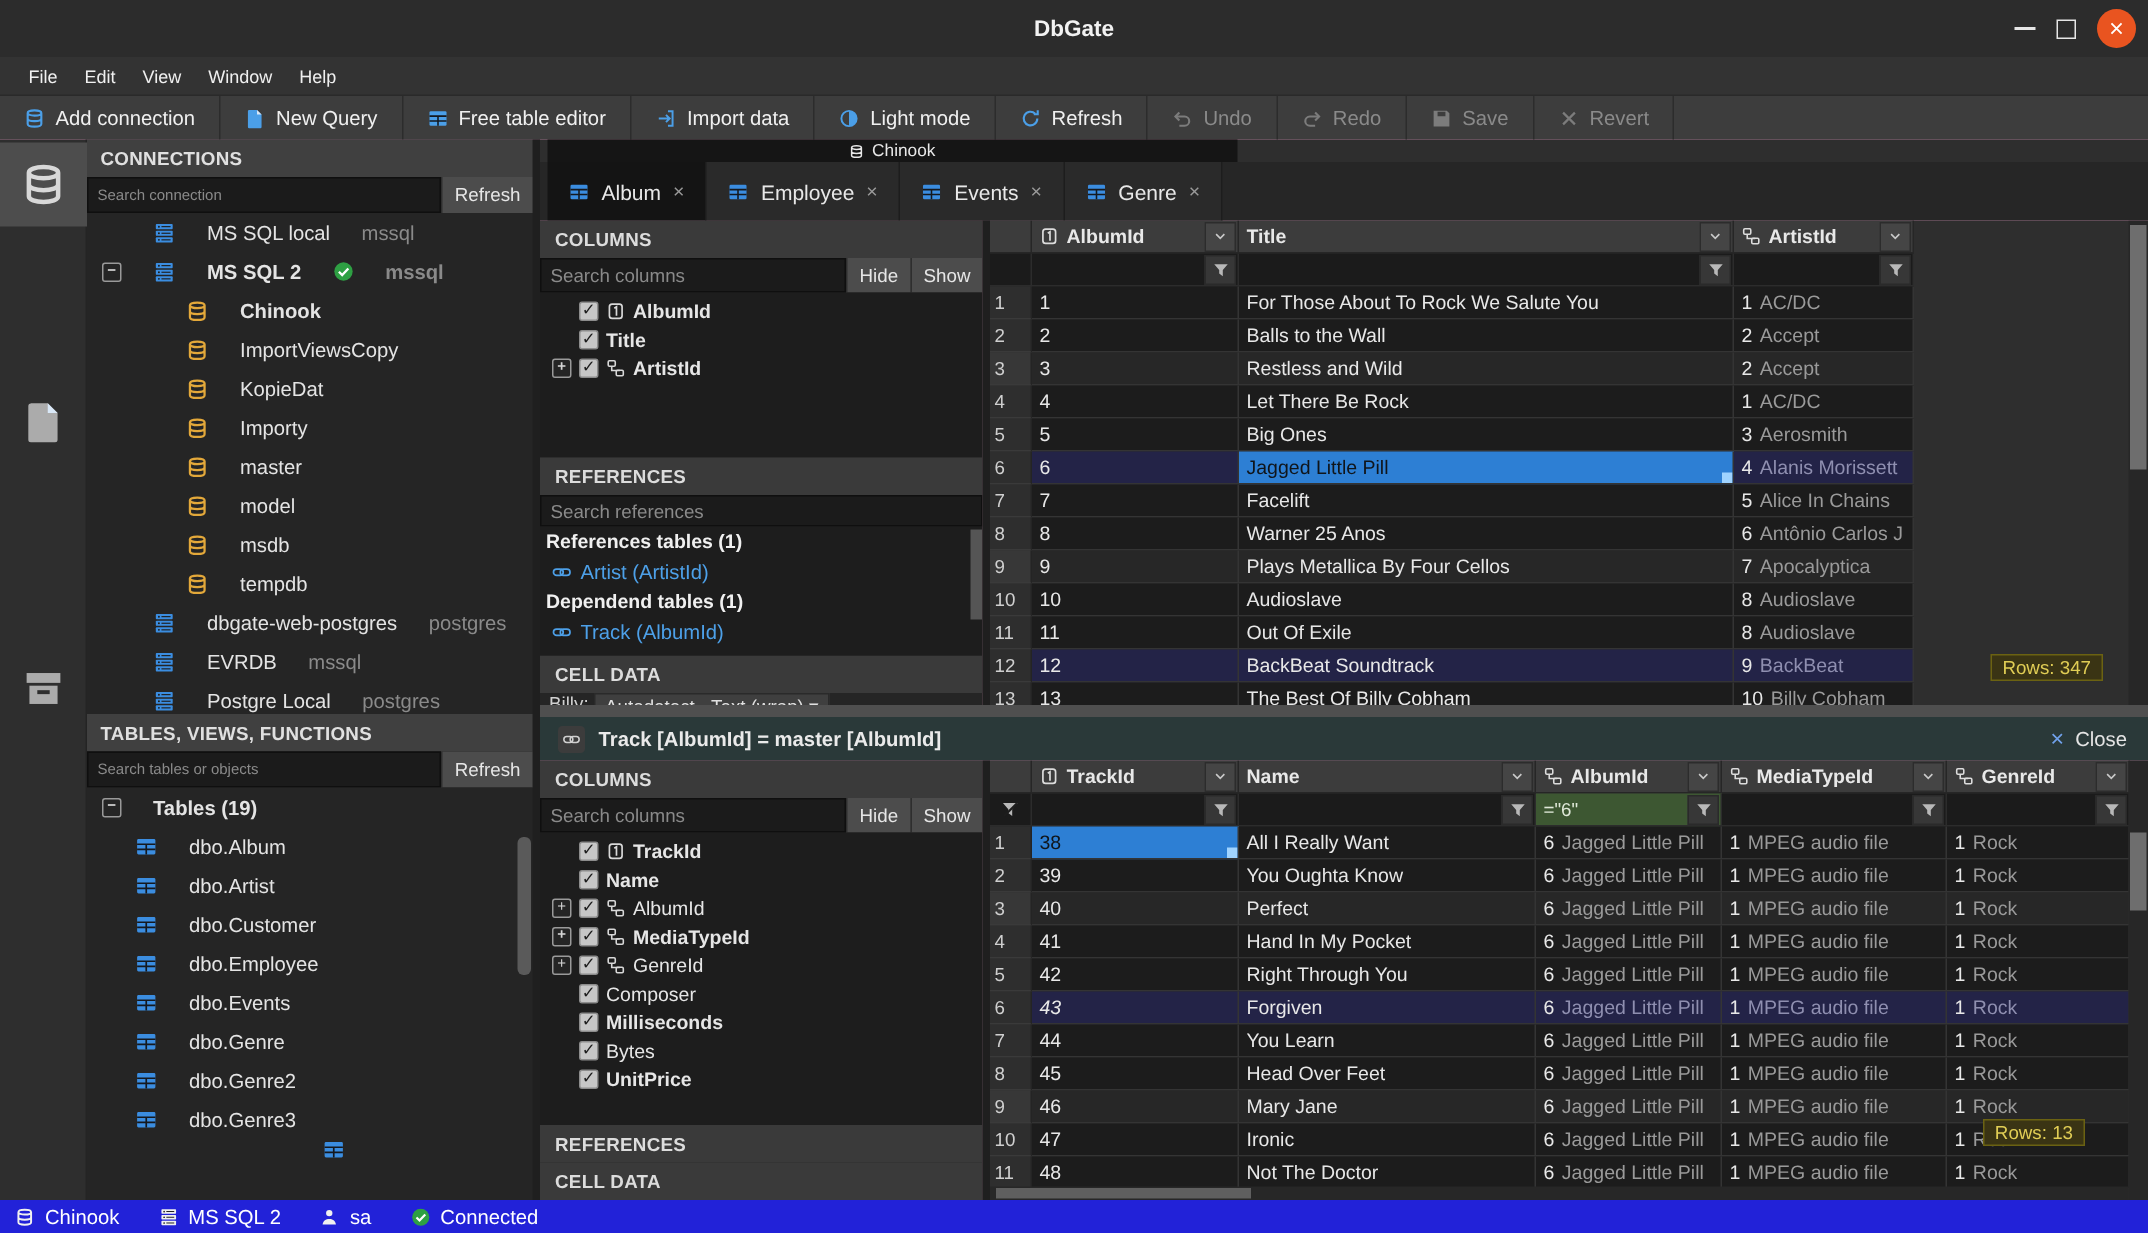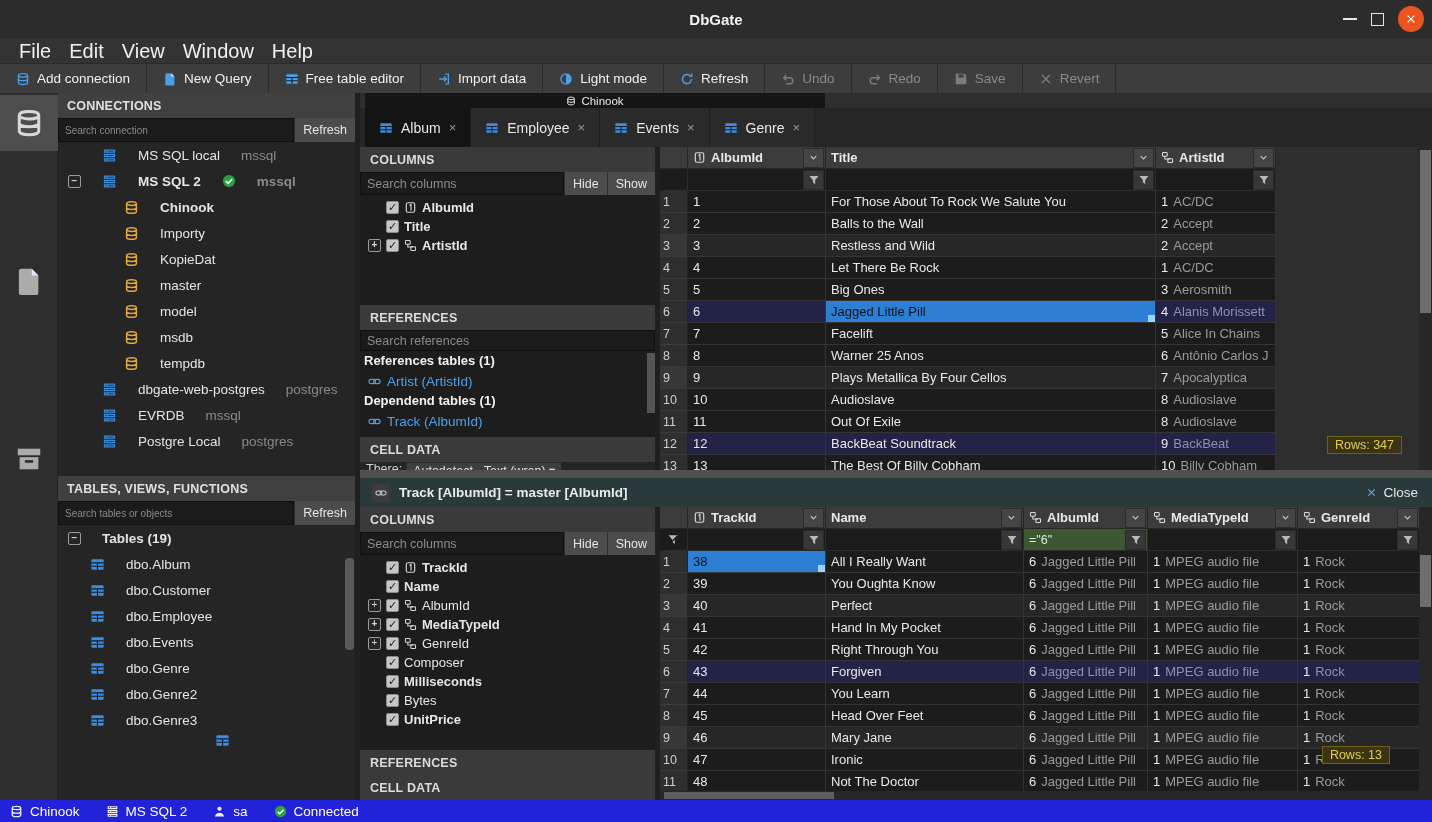--- a/index.html
+++ b/index.html
@@ -11,21 +11,21 @@
   
   .titlebar { position:relative; height:38px; background:#2c2c2c; display:flex; align-items:center; justify-content:center; flex:none; }
   .titlebar .title { font-weight:bold; font-size:15px; color:#f2f2f2; }
   .win-controls { position:absolute; right:8px; top:0; height:38px; display:flex; align-items:center; gap:14px; }
   .wc-min { width:14px; height:2px; background:#e6e6e6; }
   .wc-max { width:13px; height:13px; border:1.5px solid #e6e6e6; }
   .wc-close { width:26px; height:26px; border-radius:50%; background:#e95420; display:flex; align-items:center; justify-content:center; color:#fff; }
 
   
   .menubar { height:26px; background:#333333; display:flex; align-items:center; padding-left:10px; flex:none; border-bottom:1px solid #2a2a2a; }
-  .menubar .menu-item { padding:0 9px; font-size:20px; color:#f0f0f0; height:26px; line-height:26px; }
+  .menubar .menu-item { padding:0 9px; font-size:12px; color:#f0f0f0; height:26px; line-height:26px; }
   .toolbar { height:29px; background:#3d3d3d; display:flex; flex:none; }
   .tb-btn { display:flex; align-items:center; gap:7px; padding:0 16px; border-right:1px solid #2c2c2c; font-size:13.5px; color:#f0f0f0; white-space:nowrap; }
   .tb-btn .ic { color:#4b9fe8; }
   .tb-btn.disabled { color:#8a8a8a; }
   .tb-btn.disabled .ic { color:#7c7c7c; }
 
   
   .main { flex:1; display:flex; min-height:0; }
   .iconstrip { width:58px; background:#2e2e2e; border-right:1px solid #242424; position:relative; flex:none; }
   .strip-item { position:absolute; left:0; width:58px; height:56px; display:flex; align-items:center; justify-content:center; color:#ababab; }
@@ -349,28 +349,35 @@
             <svg class="ic" width="15" height="15" style="color: rgb(227, 168, 58);">
               <use href="#i-db"></use>
             </svg>
             <span>Chinook</span>
           </div>
           <div class="tree-item" style="padding-left: 32px;">
             <span class="exp-sp"></span>
             <svg class="ic" width="15" height="15" style="color: rgb(227, 168, 58);">
               <use href="#i-db"></use>
             </svg>
-            <span>Importy</span>
+            <span>ImportViewsCopy</span>
           </div>
           <div class="tree-item" style="padding-left: 32px;">
             <span class="exp-sp"></span>
             <svg class="ic" width="15" height="15" style="color: rgb(227, 168, 58);">
               <use href="#i-db"></use>
             </svg>
             <span>KopieDat</span>
+          </div>
+          <div class="tree-item" style="padding-left: 32px;">
+            <span class="exp-sp"></span>
+            <svg class="ic" width="15" height="15" style="color: rgb(227, 168, 58);">
+              <use href="#i-db"></use>
+            </svg>
+            <span>Importy</span>
           </div>
           <div class="tree-item" style="padding-left: 32px;">
             <span class="exp-sp"></span>
             <svg class="ic" width="15" height="15" style="color: rgb(227, 168, 58);">
               <use href="#i-db"></use>
             </svg>
             <span>master</span>
           </div>
           <div class="tree-item" style="padding-left: 32px;">
             <span class="exp-sp"></span>
@@ -426,20 +433,26 @@
       <div class="tree" id="tables-tree">
           <div class="tree-item bold" style="padding-left: 10px;">
             <span class="exp">−</span>
             <span>Tables (19)</span>
           </div>
           <div class="tree-item" style="padding-left: 32px;">
             <svg class="ic" width="15" height="15" style="color: rgb(59, 141, 224);">
               <use href="#i-table"></use>
             </svg>
             <span>dbo.Album</span>
+          </div>
+          <div class="tree-item" style="padding-left: 32px;">
+            <svg class="ic" width="15" height="15" style="color: rgb(59, 141, 224);">
+              <use href="#i-table"></use>
+            </svg>
+            <span>dbo.Artist</span>
           </div>
           <div class="tree-item" style="padding-left: 32px;">
             <svg class="ic" width="15" height="15" style="color: rgb(59, 141, 224);">
               <use href="#i-table"></use>
             </svg>
             <span>dbo.Customer</span>
           </div>
           <div class="tree-item" style="padding-left: 32px;">
             <svg class="ic" width="15" height="15" style="color: rgb(59, 141, 224);">
               <use href="#i-table"></use>
@@ -568,21 +581,21 @@
               <div class="ref-link">
                 <svg class="ic" width="13" height="13">
                   <use href="#i-link"></use>
                 </svg>
                 <span>Track (AlbumId)</span>
               </div>
               <div class="mini-scroll"></div>
             </div>
           <div class="panel-header">CELL DATA</div>
           <div class="format-row">
-            <span>There:</span>
+            <span>Billy:</span>
             <span class="format-box"><span>Autodetect - Text (wrap)</span> ▾</span>
           </div>
         </div>
         <div class="grid-zone">
           <div class="grid" id="top-grid">
               <div class="g-row">
                 <div class="g-cell g-head" style="width: 28px;"></div>
                 <div class="g-cell g-head" style="width: 138px;">
                   <svg class="ic hicon" width="13" height="13">
                     <use href="#i-key"></use>
@@ -1038,21 +1051,21 @@
                   <span>1</span>
                   <span class="fk-name">MPEG audio file</span>
                 </div>
                 <div class="g-cell" style="width: 122px;">
                   <span>1</span>
                   <span class="fk-name">Rock</span>
                 </div>
               </div>
               <div class="g-row navy">
                 <div class="g-cell g-gutter" style="width: 28px;">6</div>
-                <div class="g-cell" style="width: 138px;">43</div>
+                <div class="g-cell" style="width: 138px; font-style: italic;">43</div>
                 <div class="g-cell" style="width: 198px;">Forgiven</div>
                 <div class="g-cell" style="width: 124px;">
                   <span>6</span>
                   <span class="fk-name">Jagged Little Pill</span>
                 </div>
                 <div class="g-cell" style="width: 150px;">
                   <span>1</span>
                   <span class="fk-name">MPEG audio file</span>
                 </div>
                 <div class="g-cell" style="width: 122px;">

